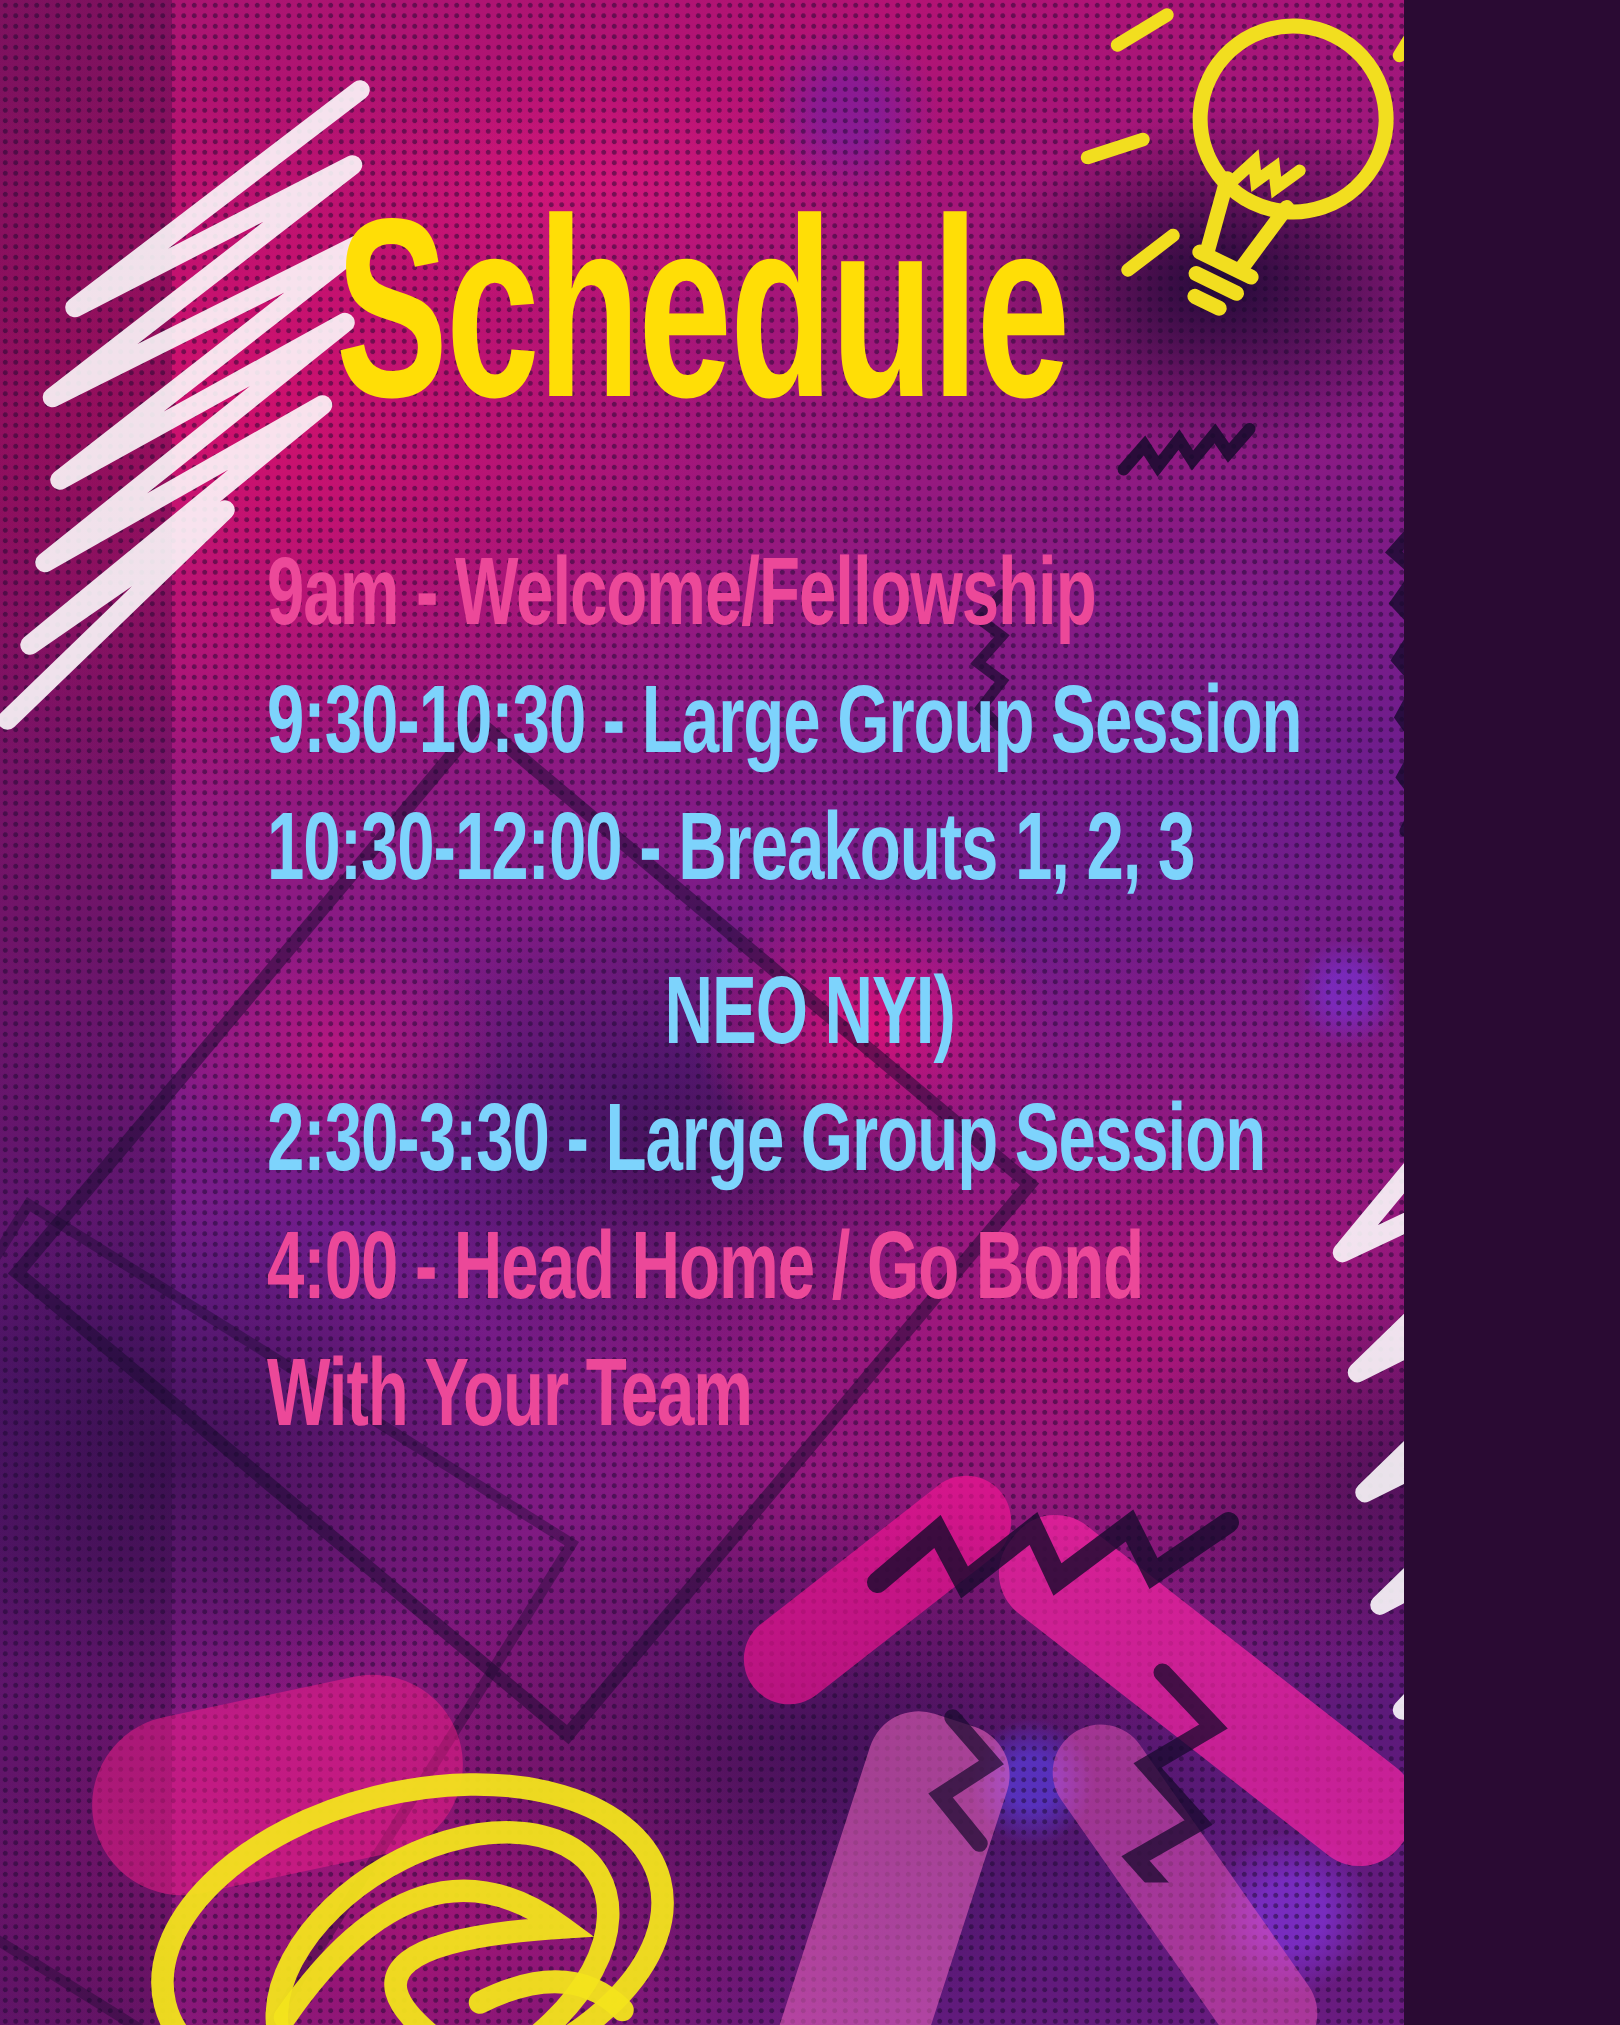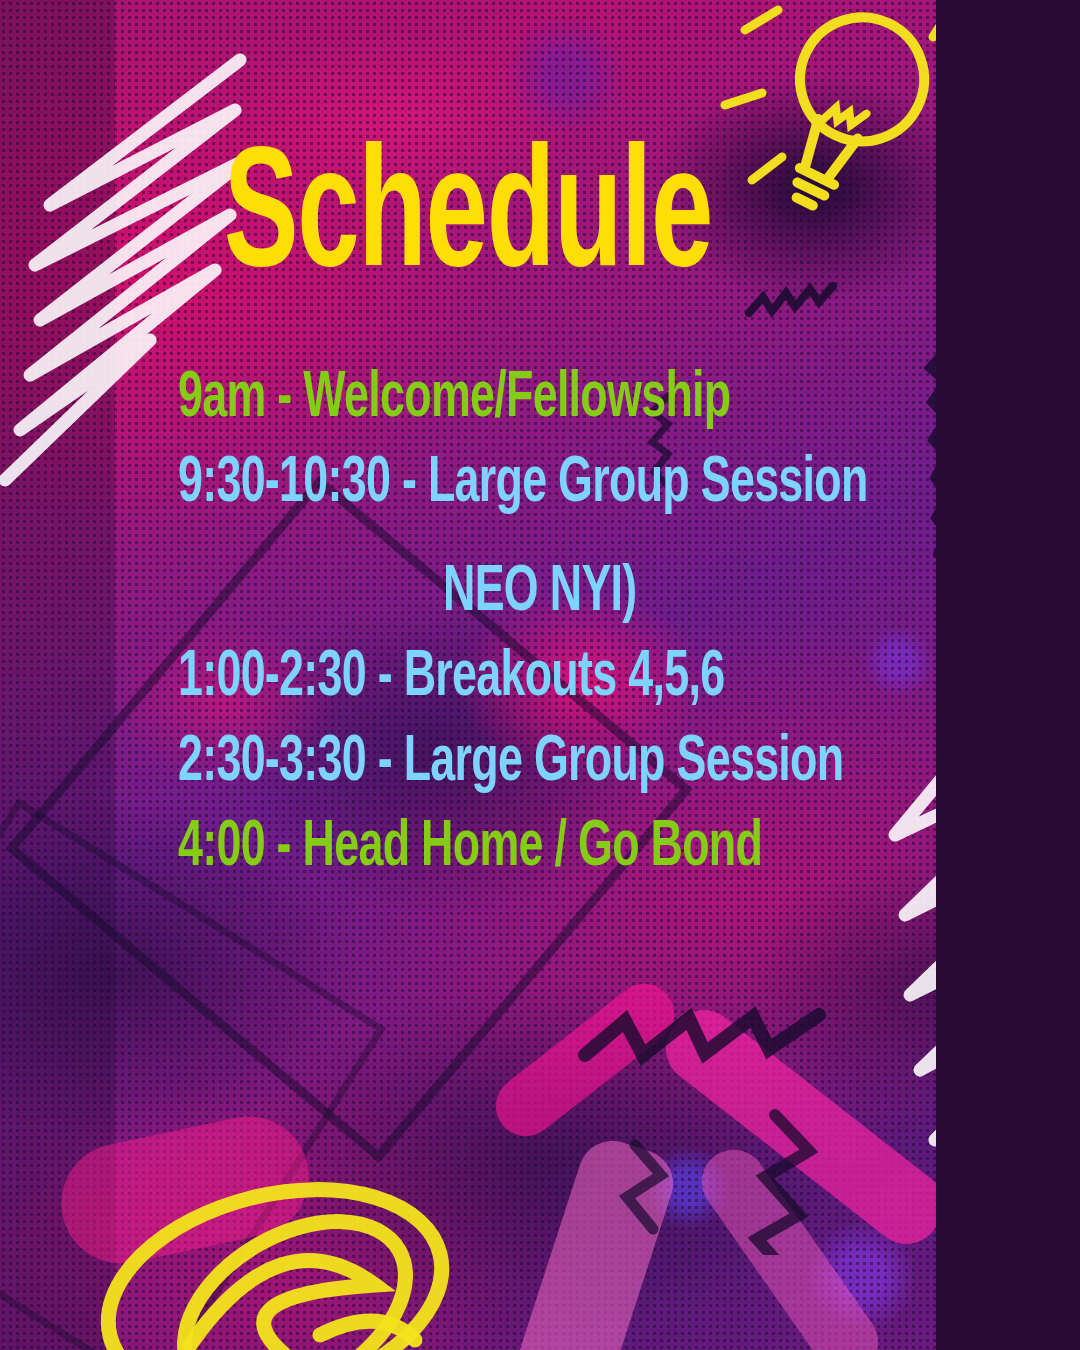--- a/index.html
+++ b/index.html
@@ -63,21 +63,21 @@
   .sched{
     position:absolute;left:178px;top:352px;width:880px;
   }
   .sched-line{
     height:85px;line-height:85px;
     font-size:64px;font-weight:700;letter-spacing:-1px;
     white-space:nowrap;
   }
   .sched-line .squeeze{display:inline-block;transform:scaleX(0.70);transform-origin:left center;}
   .sched-line.white{color:#7dd3fc;}
-  .sched-line.yellow{color:#84cc16;}
+  .sched-line.yellow{color:#ec4899;}
   .sched-line.indented{padding-left:265px;margin-top:24px;}
 </style>
 </head>
 <body>
 
 <div class="poster">
 
   <div class="bg"></div>
 
   <div class="diamond d1"></div>
@@ -140,19 +140,20 @@
       <path d="M120,185 q90,-130 185,-60 q-160,10 -90,70"></path>
       <path d="M250,175 q60,-30 95,5"></path>
     </g>
   </svg>
 
   <h1 class="title"><span class="squeeze">Schedule</span></h1>
 
   <div class="sched">
     <div class="sched-line yellow"><span class="squeeze">9am - Welcome/Fellowship</span></div>
     <div class="sched-line white"><span class="squeeze">9:30-10:30 - Large Group Session</span></div>
+    <div class="sched-line white"><span class="squeeze">10:30-12:00 - Breakouts 1, 2, 3</span></div>
     <div class="sched-line white indented"><span class="squeeze">NEO NYI)</span></div>
-    <div class="sched-line white"><span class="squeeze">1:00-2:30 - Breakouts 4,5,6</span></div>
     <div class="sched-line white"><span class="squeeze">2:30-3:30 - Large Group Session</span></div>
     <div class="sched-line yellow"><span class="squeeze">4:00 - Head Home / Go Bond</span></div>
+    <div class="sched-line yellow"><span class="squeeze">With Your Team</span></div>
   </div>
 
 </div>
 
 </body></html>

